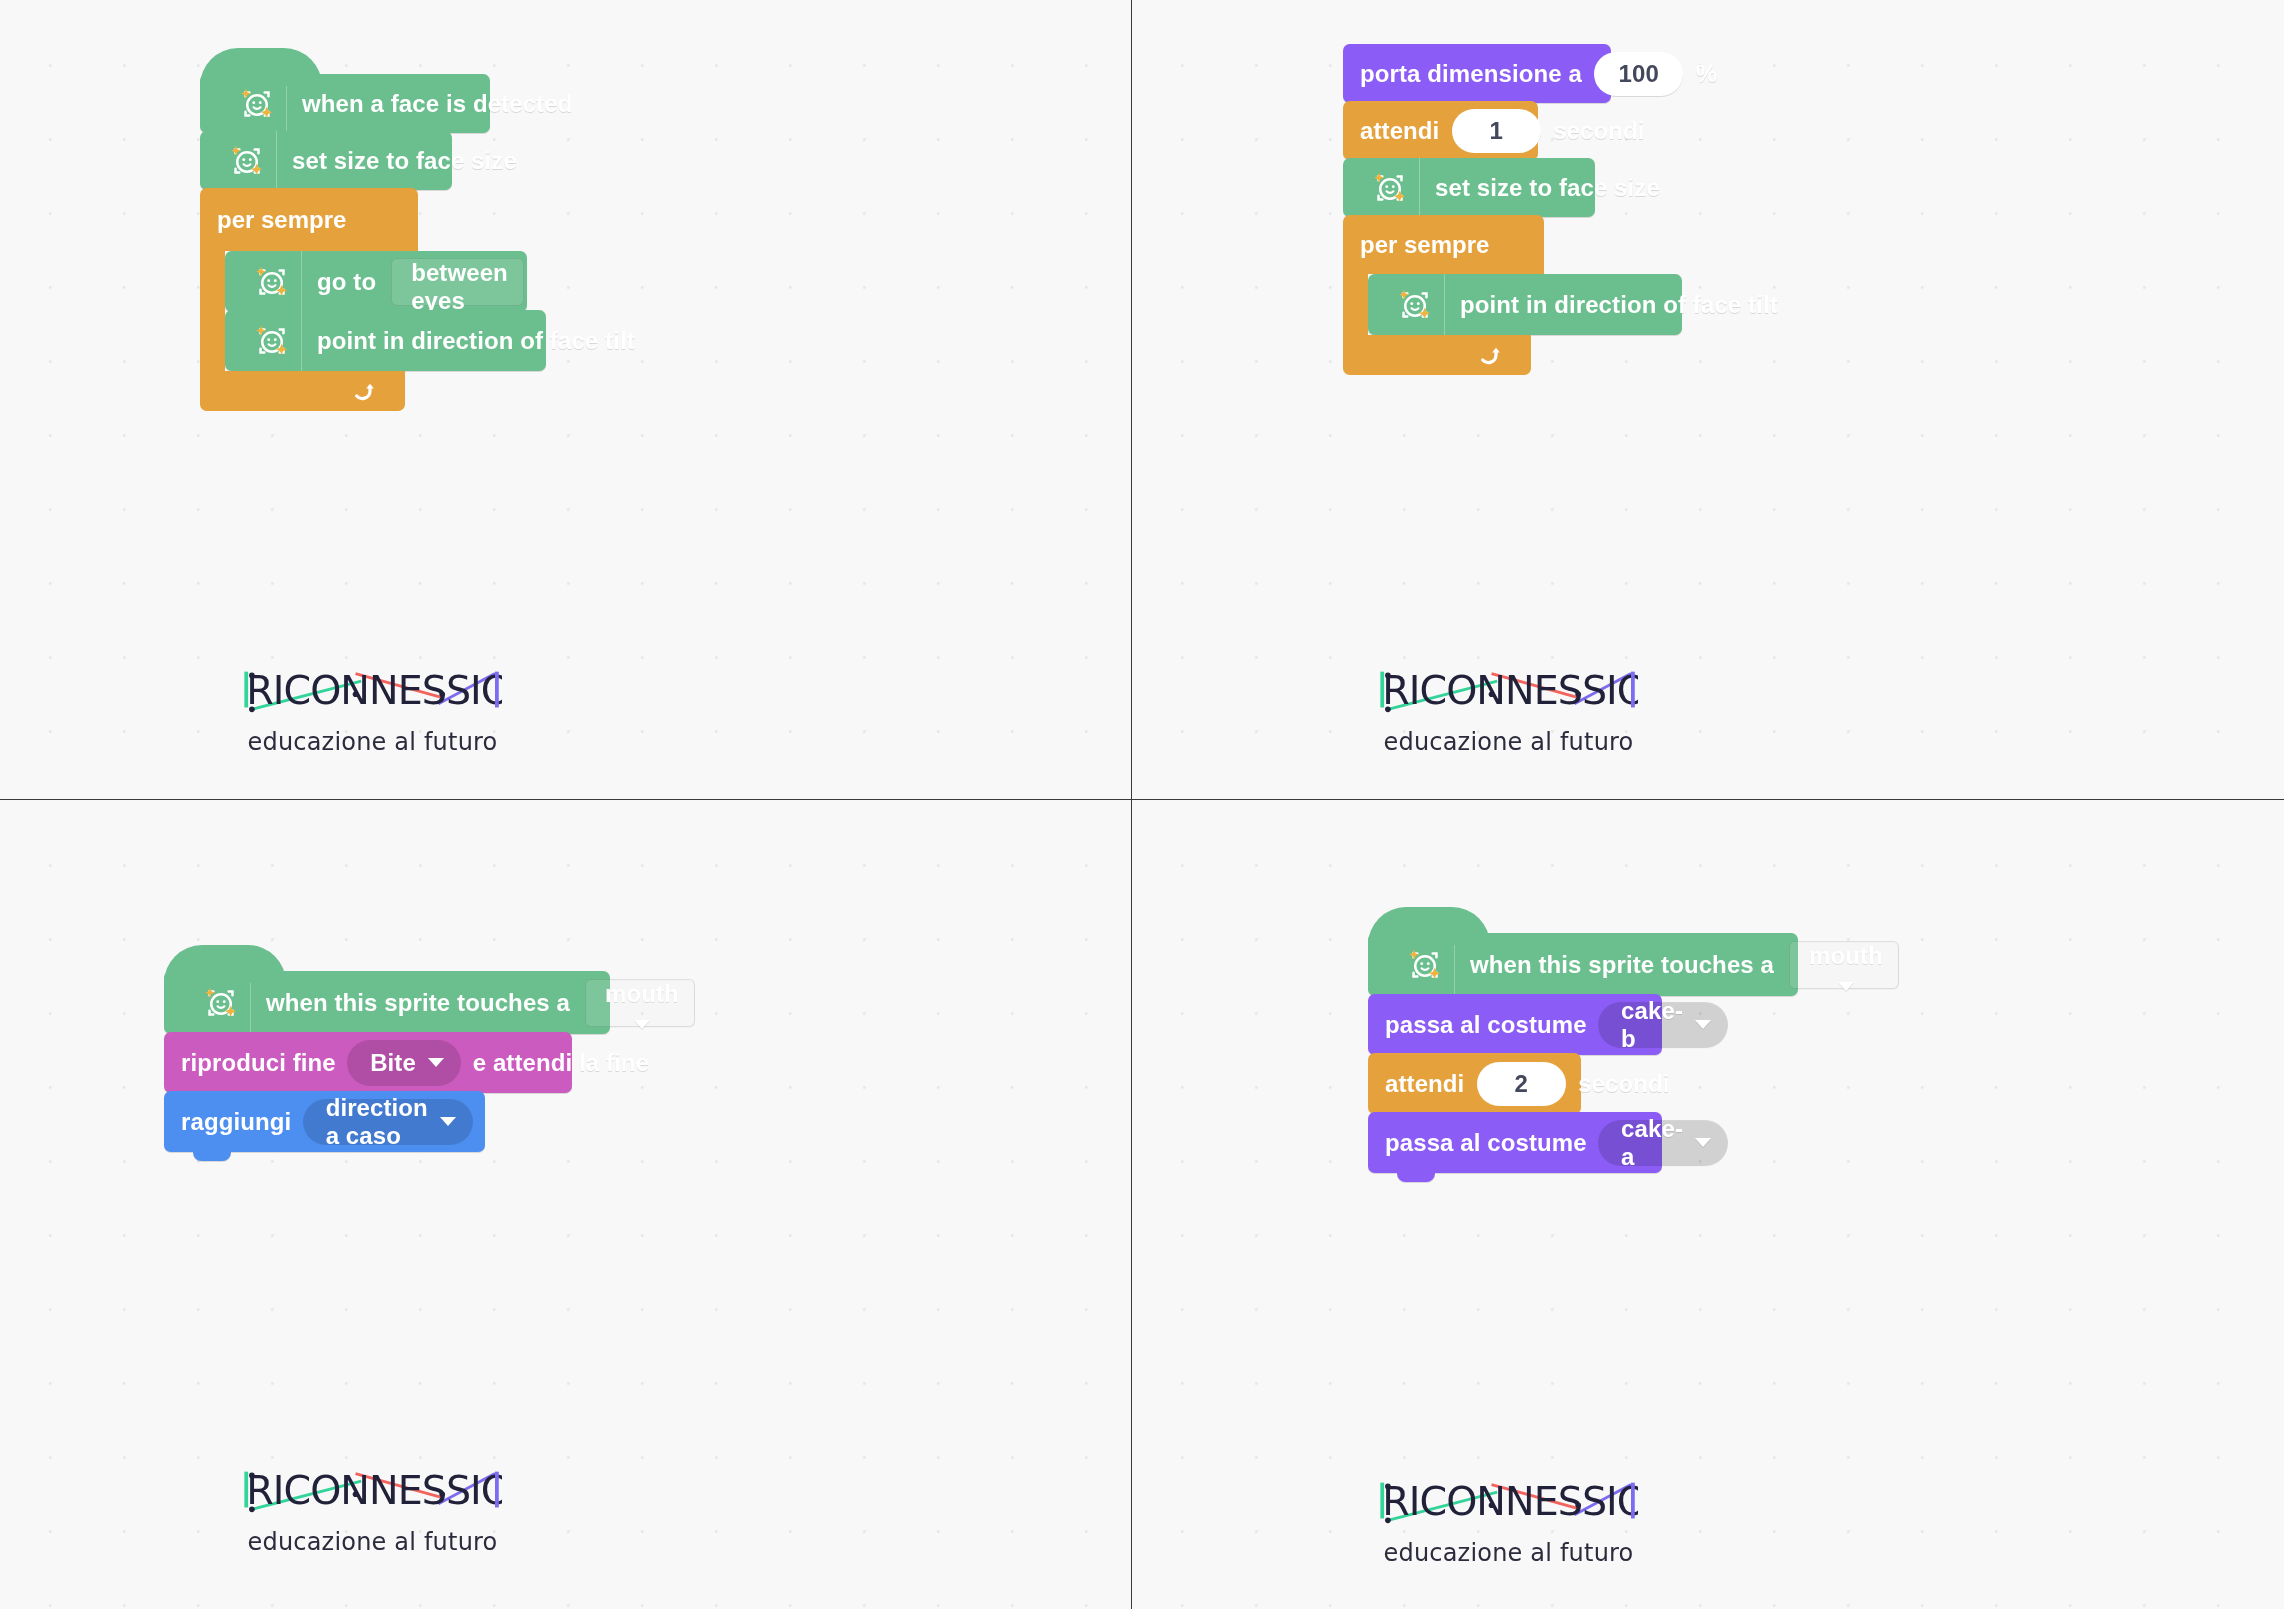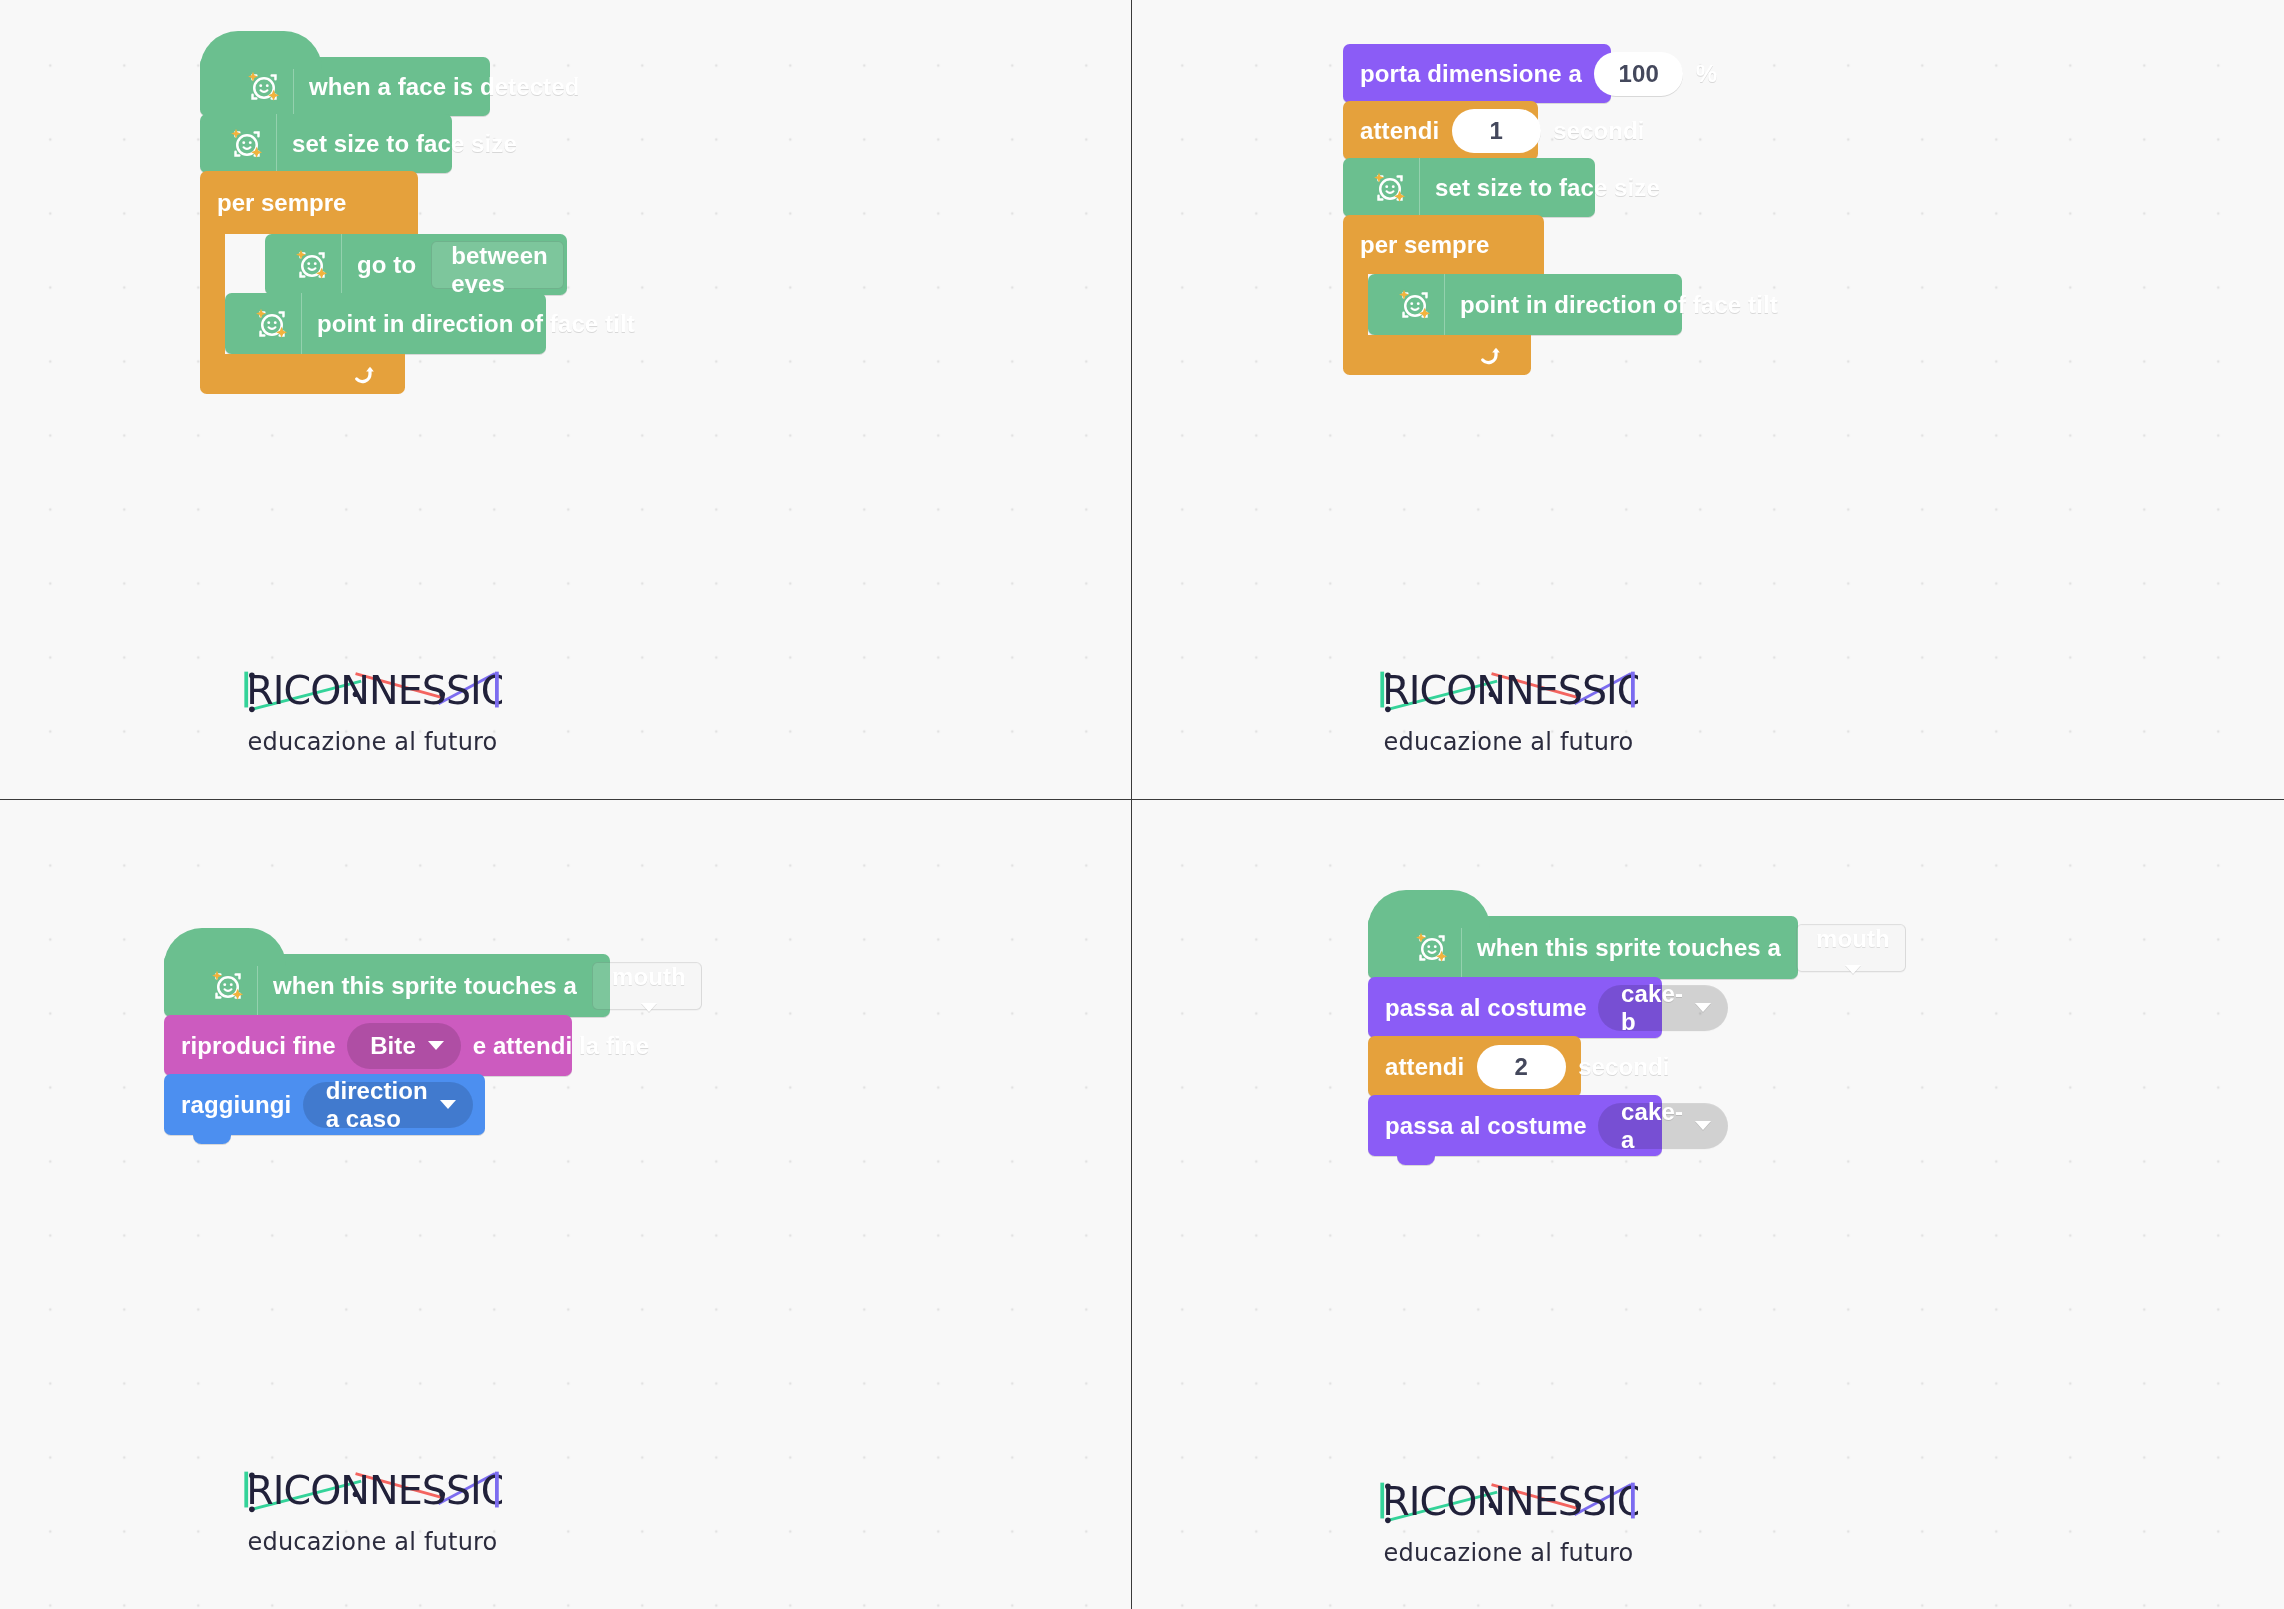--- a/index.html
+++ b/index.html
@@ -58,22 +58,23 @@
     width:38px;height:9.5px;
     background:inherit;
     border-radius:0 0 8.6px 8.6px;
     z-index:1;
   }
 
   
   .hat{
     border-radius:6.7px;
     min-height:57px;
-    padding:0 34px;
+    padding:0 27px;
     position:relative;
+    margin-top:17px;
   }
   .hat .hatcap{
     position:absolute;
     left:0;top:-26px;
     width:122px;height:38px;
     background:inherit;
     border-radius:59px 59px 0 0;
   }
   .hat::after{
     content:"";
@@ -236,21 +237,21 @@
 
       <div class="cblk" style="margin-top:-1.9px;">
         <div class="cblk-top c-control" style="width:184px;height:63px;">
           <span class="lbl">per sempre</span>
         </div>
         <div class="cblk-body">
           <div class="cblk-arm c-control" style="width:25px;"></div>
           <div class="cblk-inner">
             <span class="cmouth-notch"></span>
 
-            <div class="blk stackblk c-face" style="width:302px;height:61px;margin-top:0;margin-left:40px;">
+            <div class="blk stackblk c-face" style="width:302px;height:61px;margin-top:0;">
               <span class="icon-cell">
                 <svg width="44" height="44" viewBox="0 0 46 46">
                   <g fill="none" stroke="#fff" stroke-width="2.6" stroke-linecap="round">
                     <path d="M11 15 V11 H15"></path>
                       <path d="M35 15 V11 H31"></path>
                     <path d="M11 31 V35 H15"></path>
                       <path d="M35 31 V35 H31"></path>
                   </g>
                   <circle cx="23" cy="24" r="10.2" fill="none" stroke="#fff" stroke-width="2.6"></circle>
                   <circle cx="19.6" cy="21.6" r="1.5" fill="#fff"></circle>

